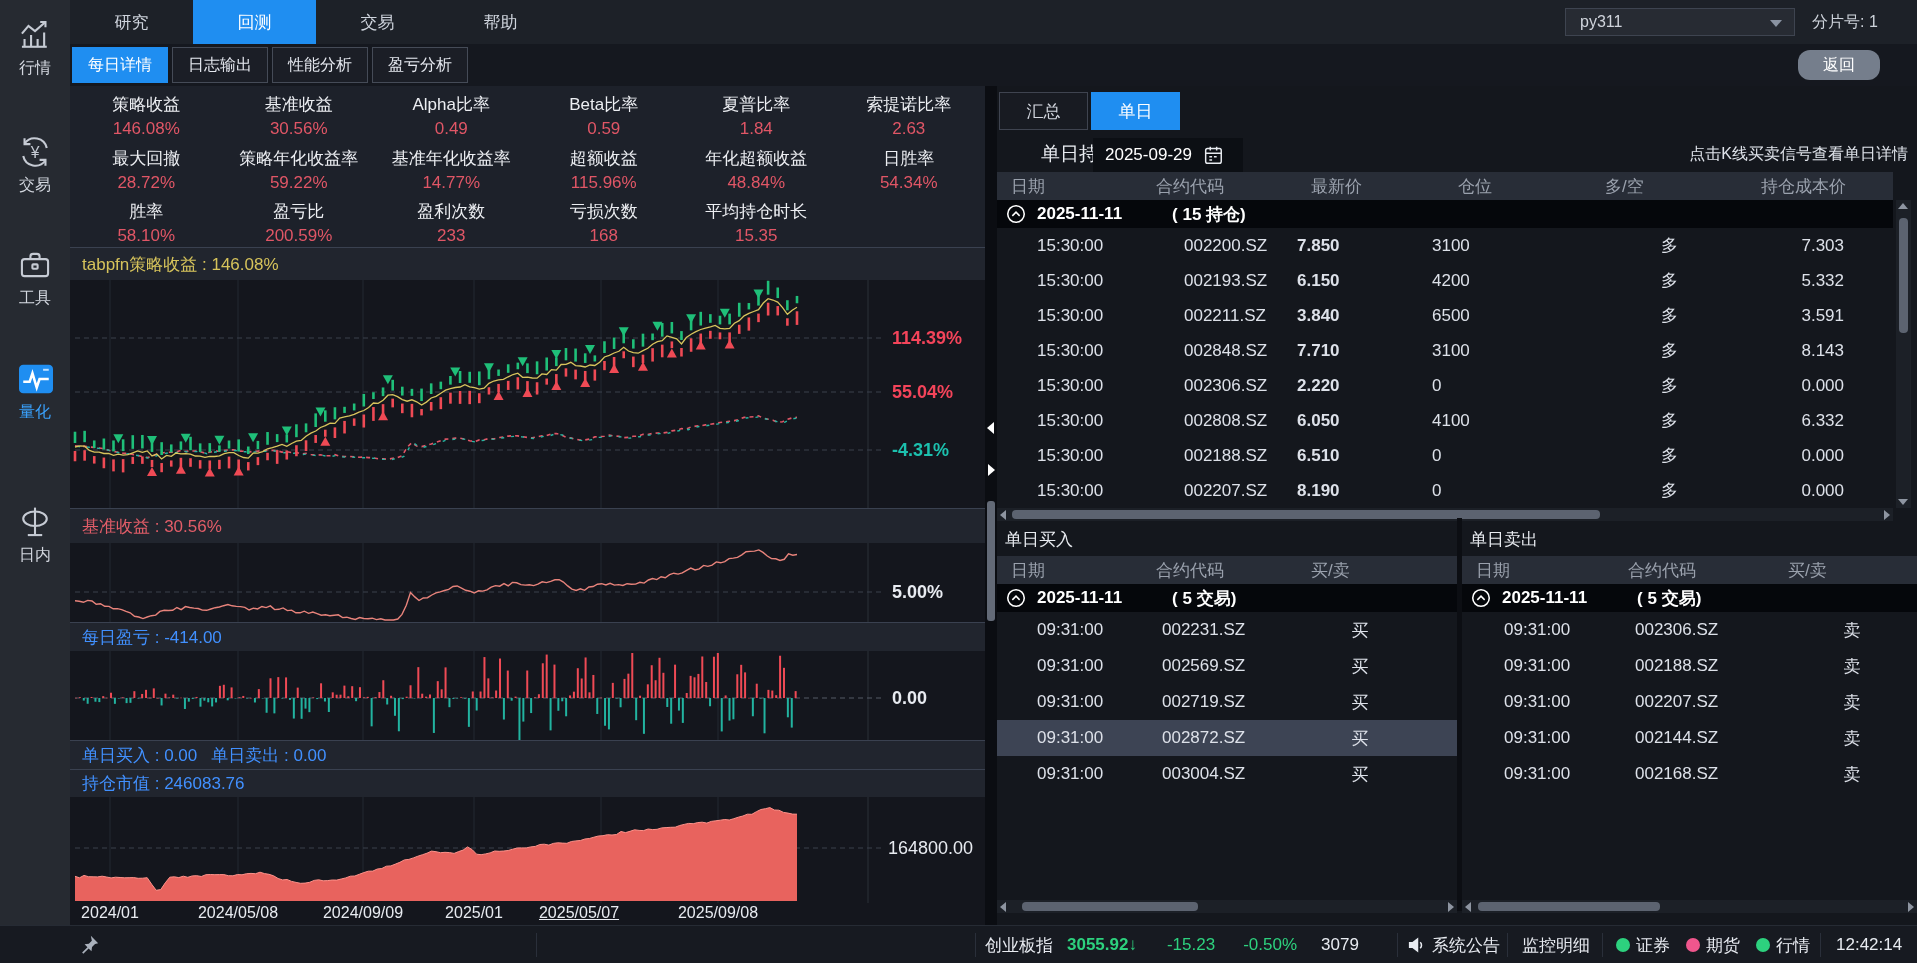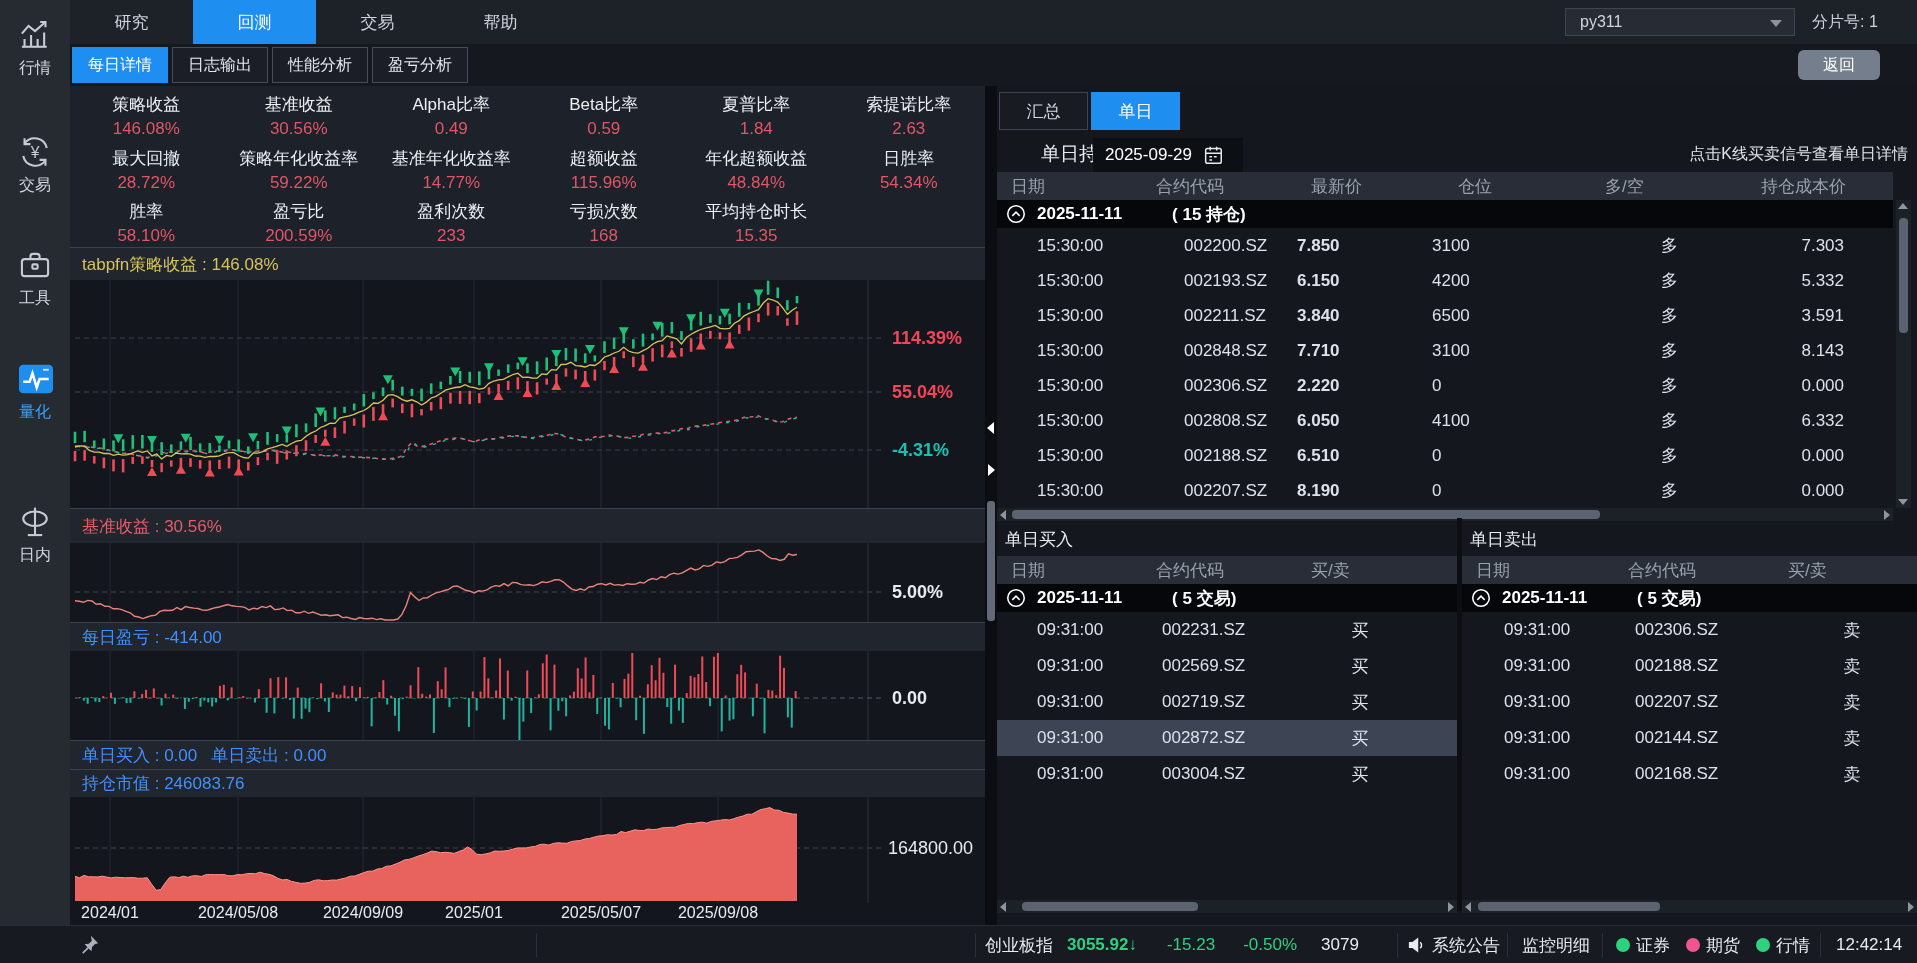--- a/index.html
+++ b/index.html
@@ -23,21 +23,21 @@
   .env-select{position:absolute;left:1495px;top:8px;width:230px;height:28px;background:#272b33;border:1px solid #3e4450;
               display:flex;align-items:center;font-size:16px;color:#d0d4dc;padding-left:14px;box-sizing:border-box;cursor:pointer;}
   .caret{position:absolute;right:12px;top:11px;width:0;height:0;border-left:6px solid transparent;border-right:6px solid transparent;border-top:7px solid #8a93a2;}
   #shard{position:absolute;left:1742px;top:0;height:44px;display:flex;align-items:center;font-size:16px;color:#cdd2da;}
 
   
   #subtabbar{position:absolute;left:70px;top:44px;width:1847px;height:42px;background:#15181f;}
   .sub-tab{position:absolute;top:3px;height:36px;width:96px;display:flex;align-items:center;justify-content:center;
            font-size:16px;color:#e4e7ee;background:#1b1e26;border:1px solid #454b57;box-sizing:border-box;cursor:pointer;}
   .sub-tab.active{background:#1f8ef1;border-color:#1f8ef1;color:#fff;}
-  #back-btn{position:absolute;left:1728px;top:6px;width:82px;height:30px;background:#757e8c;border:none;border-radius:6px;
+  #back-btn{position:absolute;left:1728px;top:6px;width:82px;height:30px;background:#757e8c;border:none;border-radius:12px;
             color:#fff;font-size:16px;font-family:inherit;cursor:pointer;}
 
   
   #stats{position:absolute;left:70px;top:86px;width:915px;height:161px;background:#1d212a;
          display:grid;grid-template-columns:repeat(6,1fr);grid-template-rows:repeat(3,1fr);}
   .stat-cell{text-align:center;padding-top:7px;}
   .stat-label{font-size:17px;color:#eceef2;}
   .stat-value{font-size:17px;color:#e05666;margin-top:3px;}
 
   
@@ -692,21 +692,21 @@
       <text x="818" y="57" fill="#e8ebf1" font-size="18" font-weight="normal">164800.00</text>
       <path d="M5,104 L5.0,79.3 L9.5,80.8 L14.0,78.4 L18.5,79.7 L23.1,79.8 L27.6,79.9 L32.1,79.2 L36.6,80.0 L41.1,80.9 L45.6,80.2 L50.1,80.5 L54.6,80.8 L59.1,80.7 L63.7,80.6 L68.2,81.3 L72.7,81.2 L77.2,80.7 L81.7,87.3 L86.2,93.3 L90.7,92.6 L95.3,85.8 L99.8,80.2 L104.3,79.8 L108.8,80.6 L113.3,79.2 L117.8,80.3 L122.3,78.9 L126.8,78.7 L131.3,79.5 L135.9,77.7 L140.4,77.5 L144.9,77.7 L149.4,77.6 L153.9,77.6 L158.4,78.7 L162.9,78.8 L167.5,77.5 L172.0,77.8 L176.5,76.7 L181.0,76.4 L185.5,76.7 L190.0,75.2 L194.5,76.6 L199.0,77.3 L203.6,78.8 L208.1,81.5 L212.6,82.9 L217.1,82.5 L221.6,84.4 L226.1,85.4 L230.6,86.3 L235.1,86.1 L239.7,85.3 L244.2,83.4 L248.7,82.8 L253.2,83.8 L257.7,83.6 L262.2,83.0 L266.7,83.1 L271.2,82.0 L275.8,80.9 L280.3,79.2 L284.8,79.0 L289.3,77.3 L293.8,75.6 L298.3,74.2 L302.8,74.1 L307.3,72.0 L311.8,71.5 L316.4,69.2 L320.9,68.9 L325.4,67.1 L329.9,65.3 L334.4,62.9 L338.9,62.4 L343.4,60.9 L347.9,59.2 L352.5,57.7 L357.0,56.2 L361.5,54.1 L366.0,54.7 L370.5,55.7 L375.0,55.3 L379.5,55.6 L384.1,56.4 L388.6,54.6 L393.1,53.1 L397.6,49.9 L402.1,52.6 L406.6,57.2 L411.1,57.7 L415.6,56.9 L420.1,55.9 L424.7,54.0 L429.2,54.3 L433.7,54.0 L438.2,53.5 L442.7,52.2 L447.2,51.0 L451.7,50.9 L456.3,50.9 L460.8,49.9 L465.3,49.4 L469.8,47.5 L474.3,47.2 L478.8,48.1 L483.3,46.4 L487.8,45.8 L492.4,46.1 L496.9,46.3 L501.4,44.5 L505.9,43.9 L510.4,43.5 L514.9,42.0 L519.4,41.5 L523.9,40.2 L528.4,39.0 L533.0,38.7 L537.5,37.7 L542.0,38.0 L546.5,37.5 L551.0,34.5 L555.5,35.6 L560.0,34.3 L564.6,32.8 L569.1,33.4 L573.6,33.6 L578.1,32.0 L582.6,32.6 L587.1,32.3 L591.6,30.9 L596.1,30.6 L600.6,30.3 L605.2,30.2 L609.7,28.5 L614.2,27.4 L618.7,26.4 L623.2,26.7 L627.7,25.6 L632.2,25.2 L636.8,26.1 L641.3,24.4 L645.8,23.8 L650.3,23.2 L654.8,22.5 L659.3,23.0 L663.8,21.7 L668.3,20.2 L672.9,19.0 L677.4,17.2 L681.9,17.3 L686.4,14.7 L690.9,12.5 L695.4,11.7 L699.9,10.6 L704.4,13.0 L708.9,13.2 L713.5,15.4 L718.0,16.1 L722.5,17.1 L727.0,17.2 L727,104 Z" fill="#e8635e"></path>
       <polyline points="5.0,79.3 9.5,80.8 14.0,78.4 18.5,79.7 23.1,79.8 27.6,79.9 32.1,79.2 36.6,80.0 41.1,80.9 45.6,80.2 50.1,80.5 54.6,80.8 59.1,80.7 63.7,80.6 68.2,81.3 72.7,81.2 77.2,80.7 81.7,87.3 86.2,93.3 90.7,92.6 95.3,85.8 99.8,80.2 104.3,79.8 108.8,80.6 113.3,79.2 117.8,80.3 122.3,78.9 126.8,78.7 131.3,79.5 135.9,77.7 140.4,77.5 144.9,77.7 149.4,77.6 153.9,77.6 158.4,78.7 162.9,78.8 167.5,77.5 172.0,77.8 176.5,76.7 181.0,76.4 185.5,76.7 190.0,75.2 194.5,76.6 199.0,77.3 203.6,78.8 208.1,81.5 212.6,82.9 217.1,82.5 221.6,84.4 226.1,85.4 230.6,86.3 235.1,86.1 239.7,85.3 244.2,83.4 248.7,82.8 253.2,83.8 257.7,83.6 262.2,83.0 266.7,83.1 271.2,82.0 275.8,80.9 280.3,79.2 284.8,79.0 289.3,77.3 293.8,75.6 298.3,74.2 302.8,74.1 307.3,72.0 311.8,71.5 316.4,69.2 320.9,68.9 325.4,67.1 329.9,65.3 334.4,62.9 338.9,62.4 343.4,60.9 347.9,59.2 352.5,57.7 357.0,56.2 361.5,54.1 366.0,54.7 370.5,55.7 375.0,55.3 379.5,55.6 384.1,56.4 388.6,54.6 393.1,53.1 397.6,49.9 402.1,52.6 406.6,57.2 411.1,57.7 415.6,56.9 420.1,55.9 424.7,54.0 429.2,54.3 433.7,54.0 438.2,53.5 442.7,52.2 447.2,51.0 451.7,50.9 456.3,50.9 460.8,49.9 465.3,49.4 469.8,47.5 474.3,47.2 478.8,48.1 483.3,46.4 487.8,45.8 492.4,46.1 496.9,46.3 501.4,44.5 505.9,43.9 510.4,43.5 514.9,42.0 519.4,41.5 523.9,40.2 528.4,39.0 533.0,38.7 537.5,37.7 542.0,38.0 546.5,37.5 551.0,34.5 555.5,35.6 560.0,34.3 564.6,32.8 569.1,33.4 573.6,33.6 578.1,32.0 582.6,32.6 587.1,32.3 591.6,30.9 596.1,30.6 600.6,30.3 605.2,30.2 609.7,28.5 614.2,27.4 618.7,26.4 623.2,26.7 627.7,25.6 632.2,25.2 636.8,26.1 641.3,24.4 645.8,23.8 650.3,23.2 654.8,22.5 659.3,23.0 663.8,21.7 668.3,20.2 672.9,19.0 677.4,17.2 681.9,17.3 686.4,14.7 690.9,12.5 695.4,11.7 699.9,10.6 704.4,13.0 708.9,13.2 713.5,15.4 718.0,16.1 722.5,17.1 727.0,17.2" fill="none" stroke="#ff928a" stroke-width="1"></polyline>
     </svg>
 
   <div id="axisrow">
       <span class="axis-label" style="left: 40px;">2024/01</span>
       <span class="axis-label" style="left: 168px;">2024/05/08</span>
       <span class="axis-label" style="left: 293px;">2024/09/09</span>
       <span class="axis-label" style="left: 404px;">2025/01</span>
-      <span class="axis-label" style="left: 531px;">2025/05/07</span>
+      <span class="axis-label" style="left: 509px; text-decoration: underline;">2025/05/07</span>
       <span class="axis-label" style="left: 648px;">2025/09/08</span>
     </div>
 
   <div id="splitter">
     <div class="thumb"></div>
     <i class="tri-left"></i>
     <i class="tri-right"></i>
   </div>
 
   <section id="rightpanel">

